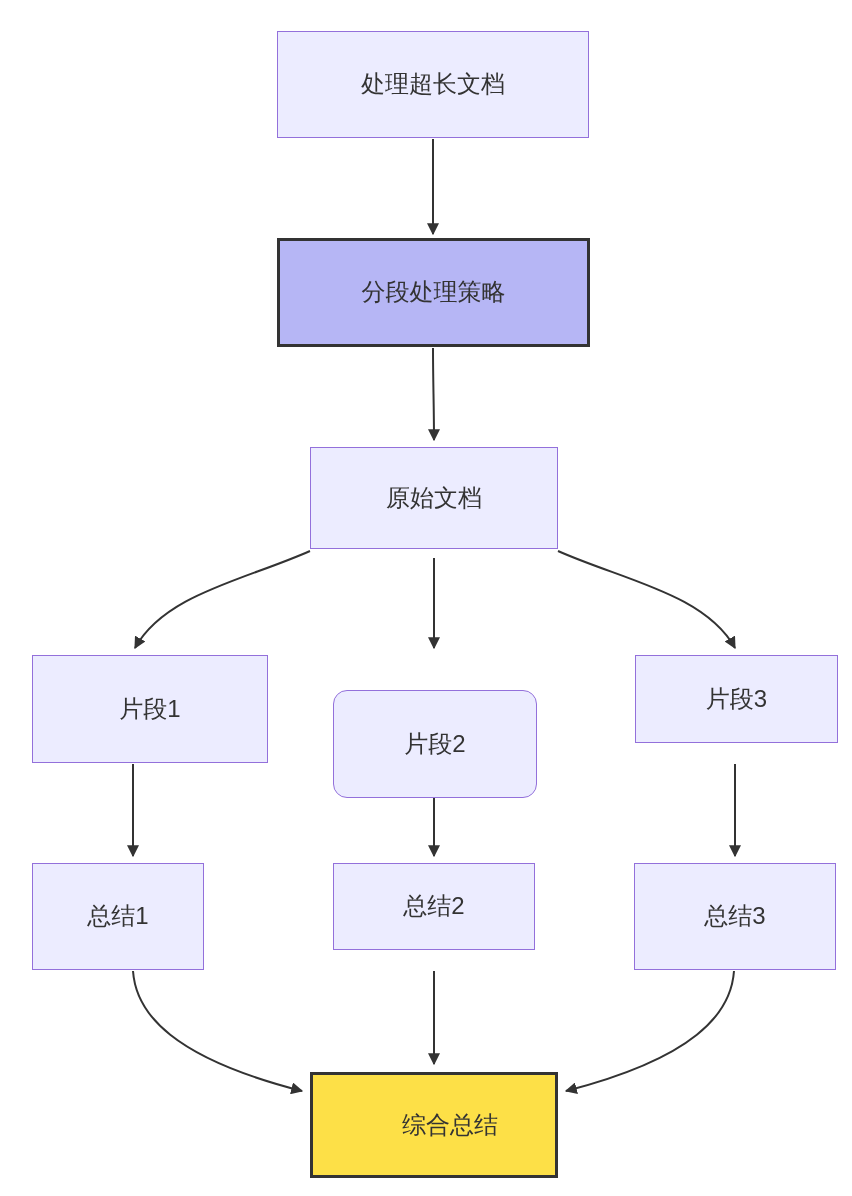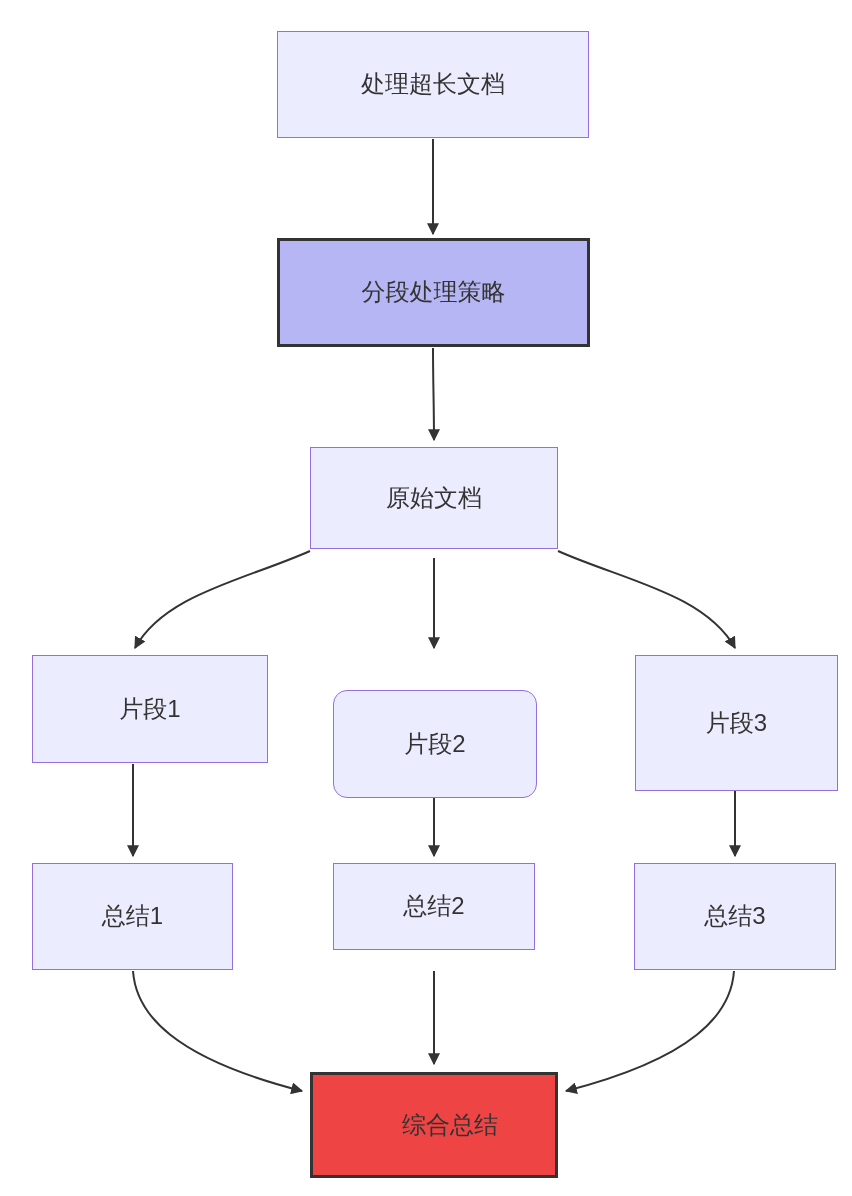--- a/index.html
+++ b/index.html
@@ -36,32 +36,32 @@
   }
   .node-default {
     background: #ececff;
     border: 1.5px solid #9370db;
   }
   .node-highlight {
     background: #b6b6f5;
     border: 3.5px solid #333333;
   }
   .node-success {
-    background: #ef4444;
+    background: #fde047;
     border: 3.5px solid #333333;
     padding-left: 32px;
   }
   
   #node-A  { left:277px; top:31px;   width:312px; height:107px; }
   #node-B  { left:277px; top:238px;  width:313px; height:109px; }
   #node-C  { left:310px; top:447px;  width:248px; height:102px; }
   #node-D1 { left:32px;  top:655px;  width:236px; height:108px; }
   #node-D2 { left:333px; top:690px;  width:204px; height:108px;border-radius:14px; }
-  #node-D3 { left:635px; top:655px;  width:203px; height:136px; }
-  #node-E1 { left:32px;  top:863px;  width:201px; height:107px; }
+  #node-D3 { left:635px; top:655px;  width:203px; height:88px; }
+  #node-E1 { left:32px;  top:863px;  width:172px; height:107px; }
   #node-E2 { left:333px; top:863px;  width:202px; height:87px; }
   #node-E3 { left:634px; top:863px;  width:202px; height:107px;text-align:right; }
   #node-F  { left:310px; top:1072px; width:248px; height:106px; }
 </style>
 </head>
 <body>
 
 <div class="canvas">
 
   <svg class="edges-svg" viewBox="0 0 852 1196" xmlns="http://www.w3.org/2000/svg">

